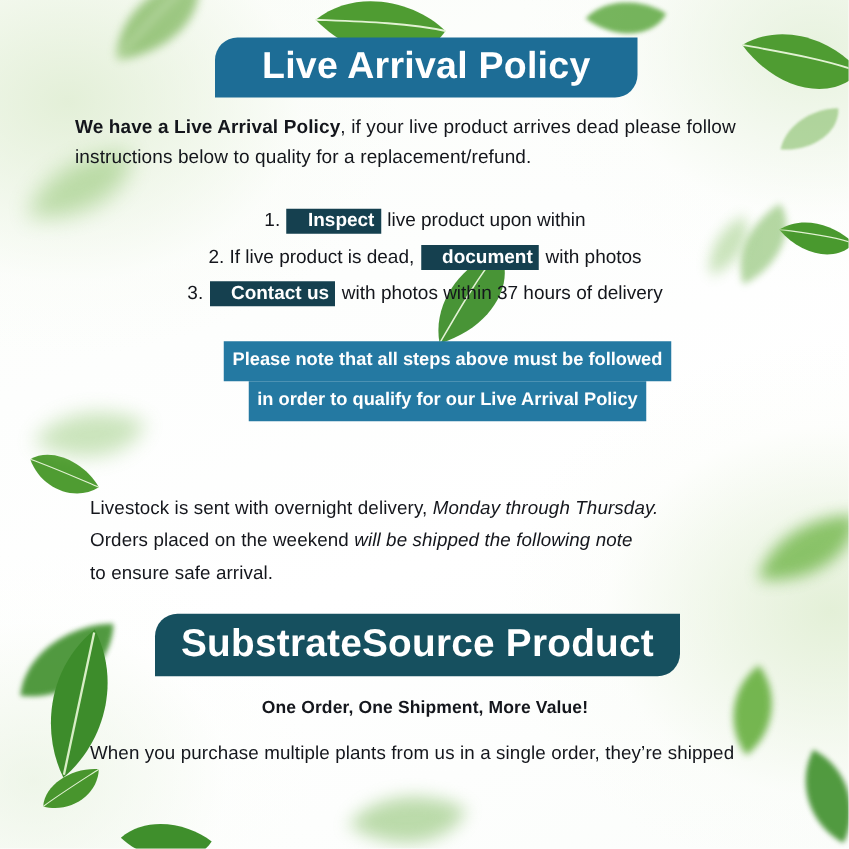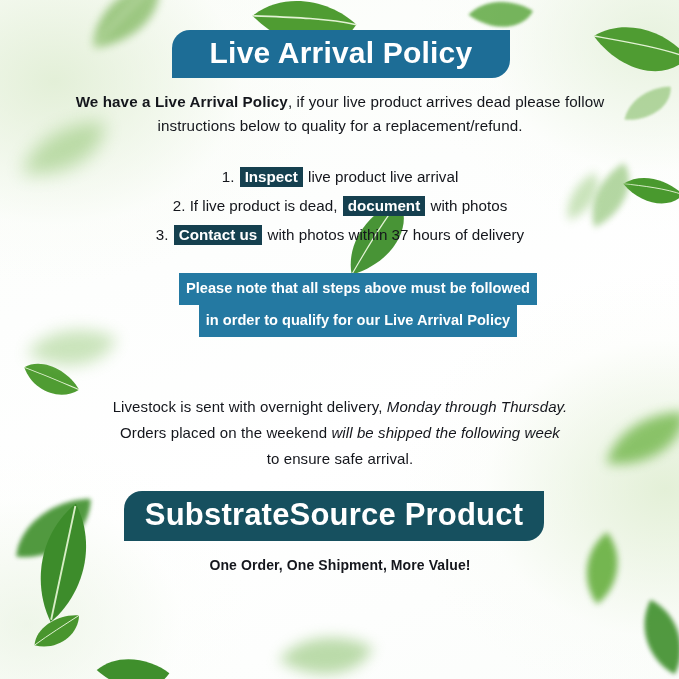--- a/index.html
+++ b/index.html
@@ -70,21 +70,21 @@
     top: 491px;
     width: 420px;
     height: 50px;
     background: #16505f;
     font-size: 31px;
     padding-bottom: 3px;
   }
 
   .para {
     position: absolute;
-    text-align: center;
+    text-align: left;
     color: #14161c;
     line-height: 1.55;
     letter-spacing: 0.1px;
   }
   .intro {
     left: 60px;
     top: 90px;
     width: 560px;
     font-size: 15.2px;
   }
@@ -98,21 +98,21 @@
     text-align: center;
     font-size: 15.2px;
     color: #14161c;
     line-height: 1.92;
   }
   .step { white-space: nowrap; }
   .hl {
     background: #15404f;
     color: #ffffff;
     font-weight: bold;
-    padding: 1px 5px 2px 5px;
+    padding: 1px 5px 2px 17px;
     margin: 0 1px;
   }
 
   .notebox {
     position: absolute;
     left: 60px;
     top: 273px;
     width: 560px;
     text-align: center;
     line-height: 1.85;
@@ -301,21 +301,21 @@
       <div>
         <span class="em">We have a Live Arrival Policy</span><span>, if your live product arrives dead please follow</span>
       </div>
       <div>instructions below to quality for a replacement/refund.</div>
     </div>
 
     <div class="steps">
       <div class="step">
         <span>1.</span>
         <span class="hl">Inspect</span>
-        <span>live product live arrival</span>
+        <span>live product upon within</span>
       </div>
       <div class="step">
         <span>2.</span>
         <span>If live product is dead,</span>
         <span class="hl">document</span>
         <span>with photos</span>
       </div>
       <div class="step">
         <span>3.</span>
         <span class="hl">Contact us</span>
@@ -332,28 +332,29 @@
       </div>
     </div>
 
     <div class="para shipping">
       <div>
         <span>Livestock is sent with overnight delivery,</span>
         <i>Monday through Thursday.</i>
       </div>
       <div>
         <span>Orders placed on the weekend</span>
-        <i>will be shipped the following week</i>
+        <i>will be shipped the following note</i>
       </div>
       <div>to ensure safe arrival.</div>
     </div>
 
     <div class="banner banner-bottom">
       <span>SubstrateSource Product</span>
     </div>
 
     <div class="subhead">One Order, One Shipment, More Value!</div>
 
     <div class="para outro">
+      <div>When you purchase multiple plants from us in a single order, they’re shipped</div>
     </div>
 
   </div>
 </div>
 
 </body></html>

